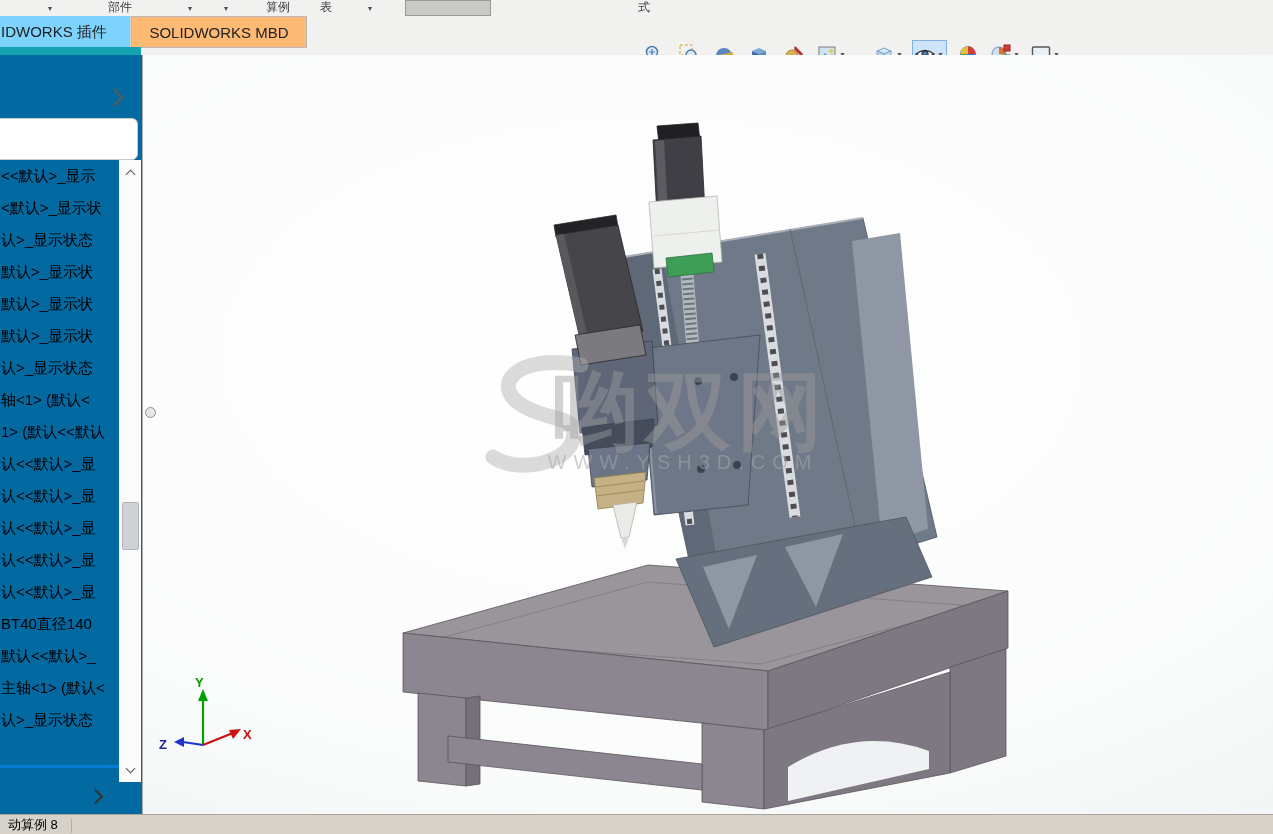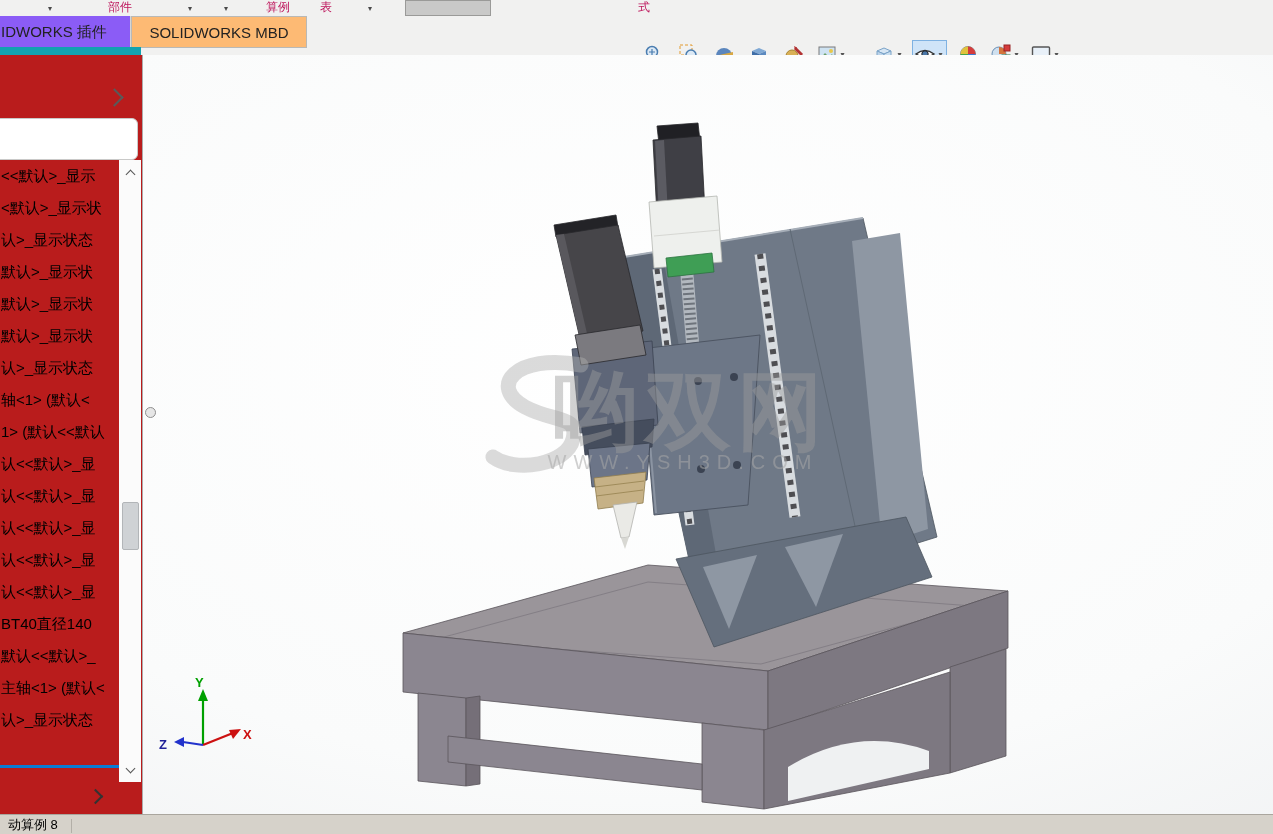--- a/index.html
+++ b/index.html
@@ -2,45 +2,45 @@
 <html><head>
 <meta charset="utf-8">
 <style>
   html,body{margin:0;padding:0;width:1273px;height:834px;overflow:hidden;
     font-family:"Liberation Sans","DejaVu Sans",sans-serif;background:#fff;}
   #app{position:absolute;left:0;top:0;width:1273px;height:834px;}
 
   
   #ribbon-row{position:absolute;left:0;top:0;width:1273px;height:16px;background:#f1f1f0;
     border-bottom:1px solid #e4e4e2;overflow:hidden;}
-  .ribbon-item{position:absolute;top:0;height:16px;line-height:15px;font-size:12px;color:#be185d;white-space:nowrap;}
+  .ribbon-item{position:absolute;top:0;height:16px;line-height:15px;font-size:12px;color:#404040;white-space:nowrap;}
   .ribbon-item.caret{font-size:8px;color:#4a4a4a;line-height:17px;}
   #ribbon-pressed{position:absolute;left:405px;top:0;width:86px;height:16px;background:#c9c9c8;
     border:1px solid #9a9a98;box-sizing:border-box;}
 
   
   #tab-row{position:absolute;left:0;top:16px;width:1273px;height:39px;background:#f1f1f0;}
   .cm-tab{position:absolute;top:0;height:32px;display:flex;align-items:center;font-size:15px;color:#222;
     white-space:nowrap;overflow:hidden;box-sizing:border-box;}
-  #tab-addins{left:0;width:131px;padding-left:1px;background:#8b5cf6;border-right:1px solid #d6d6d4;}
+  #tab-addins{left:0;width:131px;padding-left:1px;background:#7dd3fc;border-right:1px solid #d6d6d4;}
   #tab-mbd{left:131px;width:176px;justify-content:center;background:#fdba74;border:1px solid #b9b9b7;}
 
   
   #view-toolbar{position:absolute;left:640px;top:23px;height:30px;display:flex;align-items:center;gap:7px;}
   .tool-btn{width:28px;height:28px;display:flex;align-items:center;justify-content:center;}
   .tool-group{display:flex;align-items:center;height:28px;padding:0 1px;box-sizing:border-box;}
   .tool-group.selected{background:#cfe4f8;border:1px solid #7fb2e2;}
   .tool-caret{font-size:8px;color:#555;width:9px;text-align:center;}
   .tool-sp{width:10px;}
 
   
   #teal-strip{position:absolute;left:0;top:47px;width:141px;height:8px;}
 
   
-  #left-panel{position:absolute;left:0;top:55px;width:143px;height:759px;background:#b91c1c;
+  #left-panel{position:absolute;left:0;top:55px;width:143px;height:759px;background:#0369a1;
     border-right:1px solid #acacac;box-sizing:border-box;}
   .chev{display:inline-block;border-right:2px solid #5a5a5a;border-bottom:2px solid #5a5a5a;}
   .chev.right{transform:rotate(-45deg);}
   .chev.up{transform:rotate(-135deg);}
   .chev.down{transform:rotate(45deg);}
   #panel-expand{position:absolute;left:108px;top:36px;width:11px;height:11px;}
   #panel-box{position:absolute;left:-8px;top:63px;width:146px;height:42px;background:#fff;
     border:1px solid #c9c9c8;border-radius:6px;box-sizing:border-box;}
   #tree-list{position:absolute;left:0;top:105px;width:119px;}
   .tree-row{height:32px;line-height:32px;font-size:15px;color:#000;white-space:nowrap;overflow:hidden;padding-left:1px;}

